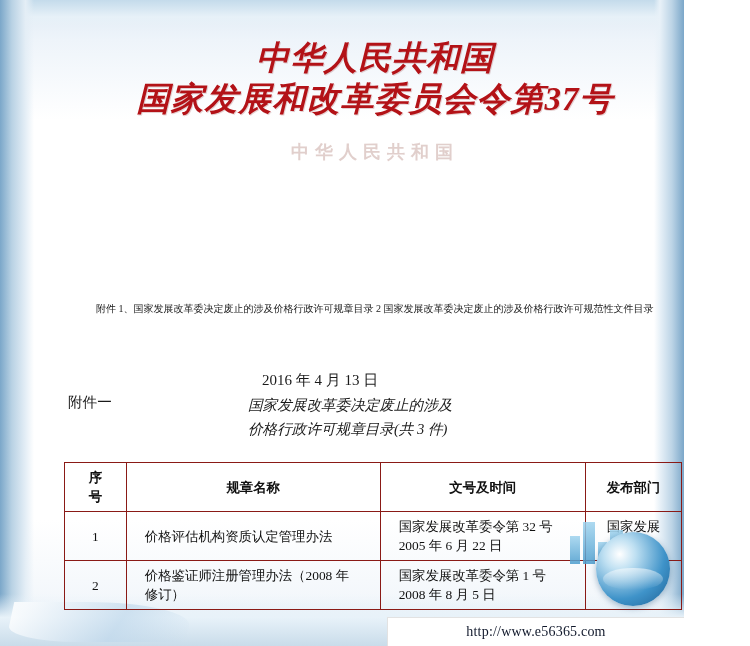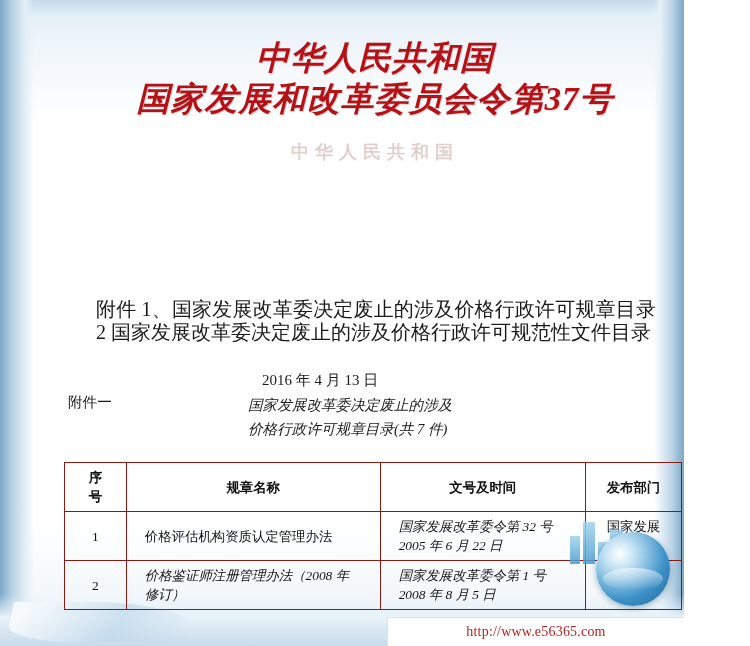--- a/index.html
+++ b/index.html
@@ -102,21 +102,21 @@
     font-family: "Liberation Serif", "DejaVu Serif", serif;
   }
   .body-text p { margin: 0; }
   .para-indent { text-indent: 2em; }
 
   .attach-list {
     position: absolute;
     left: 96px;
     top: 298px;
     width: 560px;
-    font-size: 20px;
+    font-size: 10px;
     line-height: 22.6px;
     color: #1a1a1a;
     text-align: justify;
   }
 
   .signer {
     position: absolute;
     left: 0;
     top: 346px;
     width: 640px;
@@ -173,21 +173,21 @@
   }
   table.doc-table th {
     font-weight: bold;
     text-align: center;
     height: 26px;
   }
   .col-no { width: 44px; text-align: center; }
   .col-name { width: 238px; }
   .col-doc { width: 192px; }
   .col-dept { width: 136px; text-align: center; margin-left: 35px; }
-  .cell-two-line div { white-space: nowrap; font-style: italic; }
+  .cell-two-line div { white-space: nowrap; }
 
   
   .watermark {
     position: absolute;
     right: 8px;
     bottom: 36px;
     width: 118px;
     height: 92px;
   }
   .wm-sphere {
@@ -230,21 +230,21 @@
     width: 296px;
     height: 28px;
     background: #ffffff;
     border-top: 1px solid #e2e2e2;
     border-left: 1px solid #e2e2e2;
     display: flex;
     align-items: center;
     justify-content: center;
     font-family: "Liberation Serif", "DejaVu Serif", serif;
     font-size: 14px;
-    color: #b91c1c;
+    color: #0f172a;
     letter-spacing: .2px;
     margin-left: 32px;
   }
 </style>
 </head>
 <body>
 
 <div id="page">
 
   <div class="top-band"></div>
@@ -261,21 +261,21 @@
   <div class="ghost-header">中华人民共和国</div>
 
 
   <div class="attach-list">附件 1、国家发展改革委决定废止的涉及价格行政许可规章目录 2 国家发展改革委决定废止的涉及价格行政许可规范性文件目录</div>
 
   <div class="signdate">2016 年 4 月 13 日</div>
 
   <div class="attach-label">附件一</div>
   <div class="attach-title">
     <div>国家发展改革委决定废止的涉及</div>
-    <div>价格行政许可规章目录(共 7 件)</div>
+    <div>价格行政许可规章目录(共 3 件)</div>
   </div>
 
   <table class="doc-table">
     <thead>
       <tr>
         <th class="col-no">序号</th>
         <th class="col-name">规章名称</th>
         <th class="col-doc">文号及时间</th>
         <th class="col-dept">发布部门</th>
       </tr>

